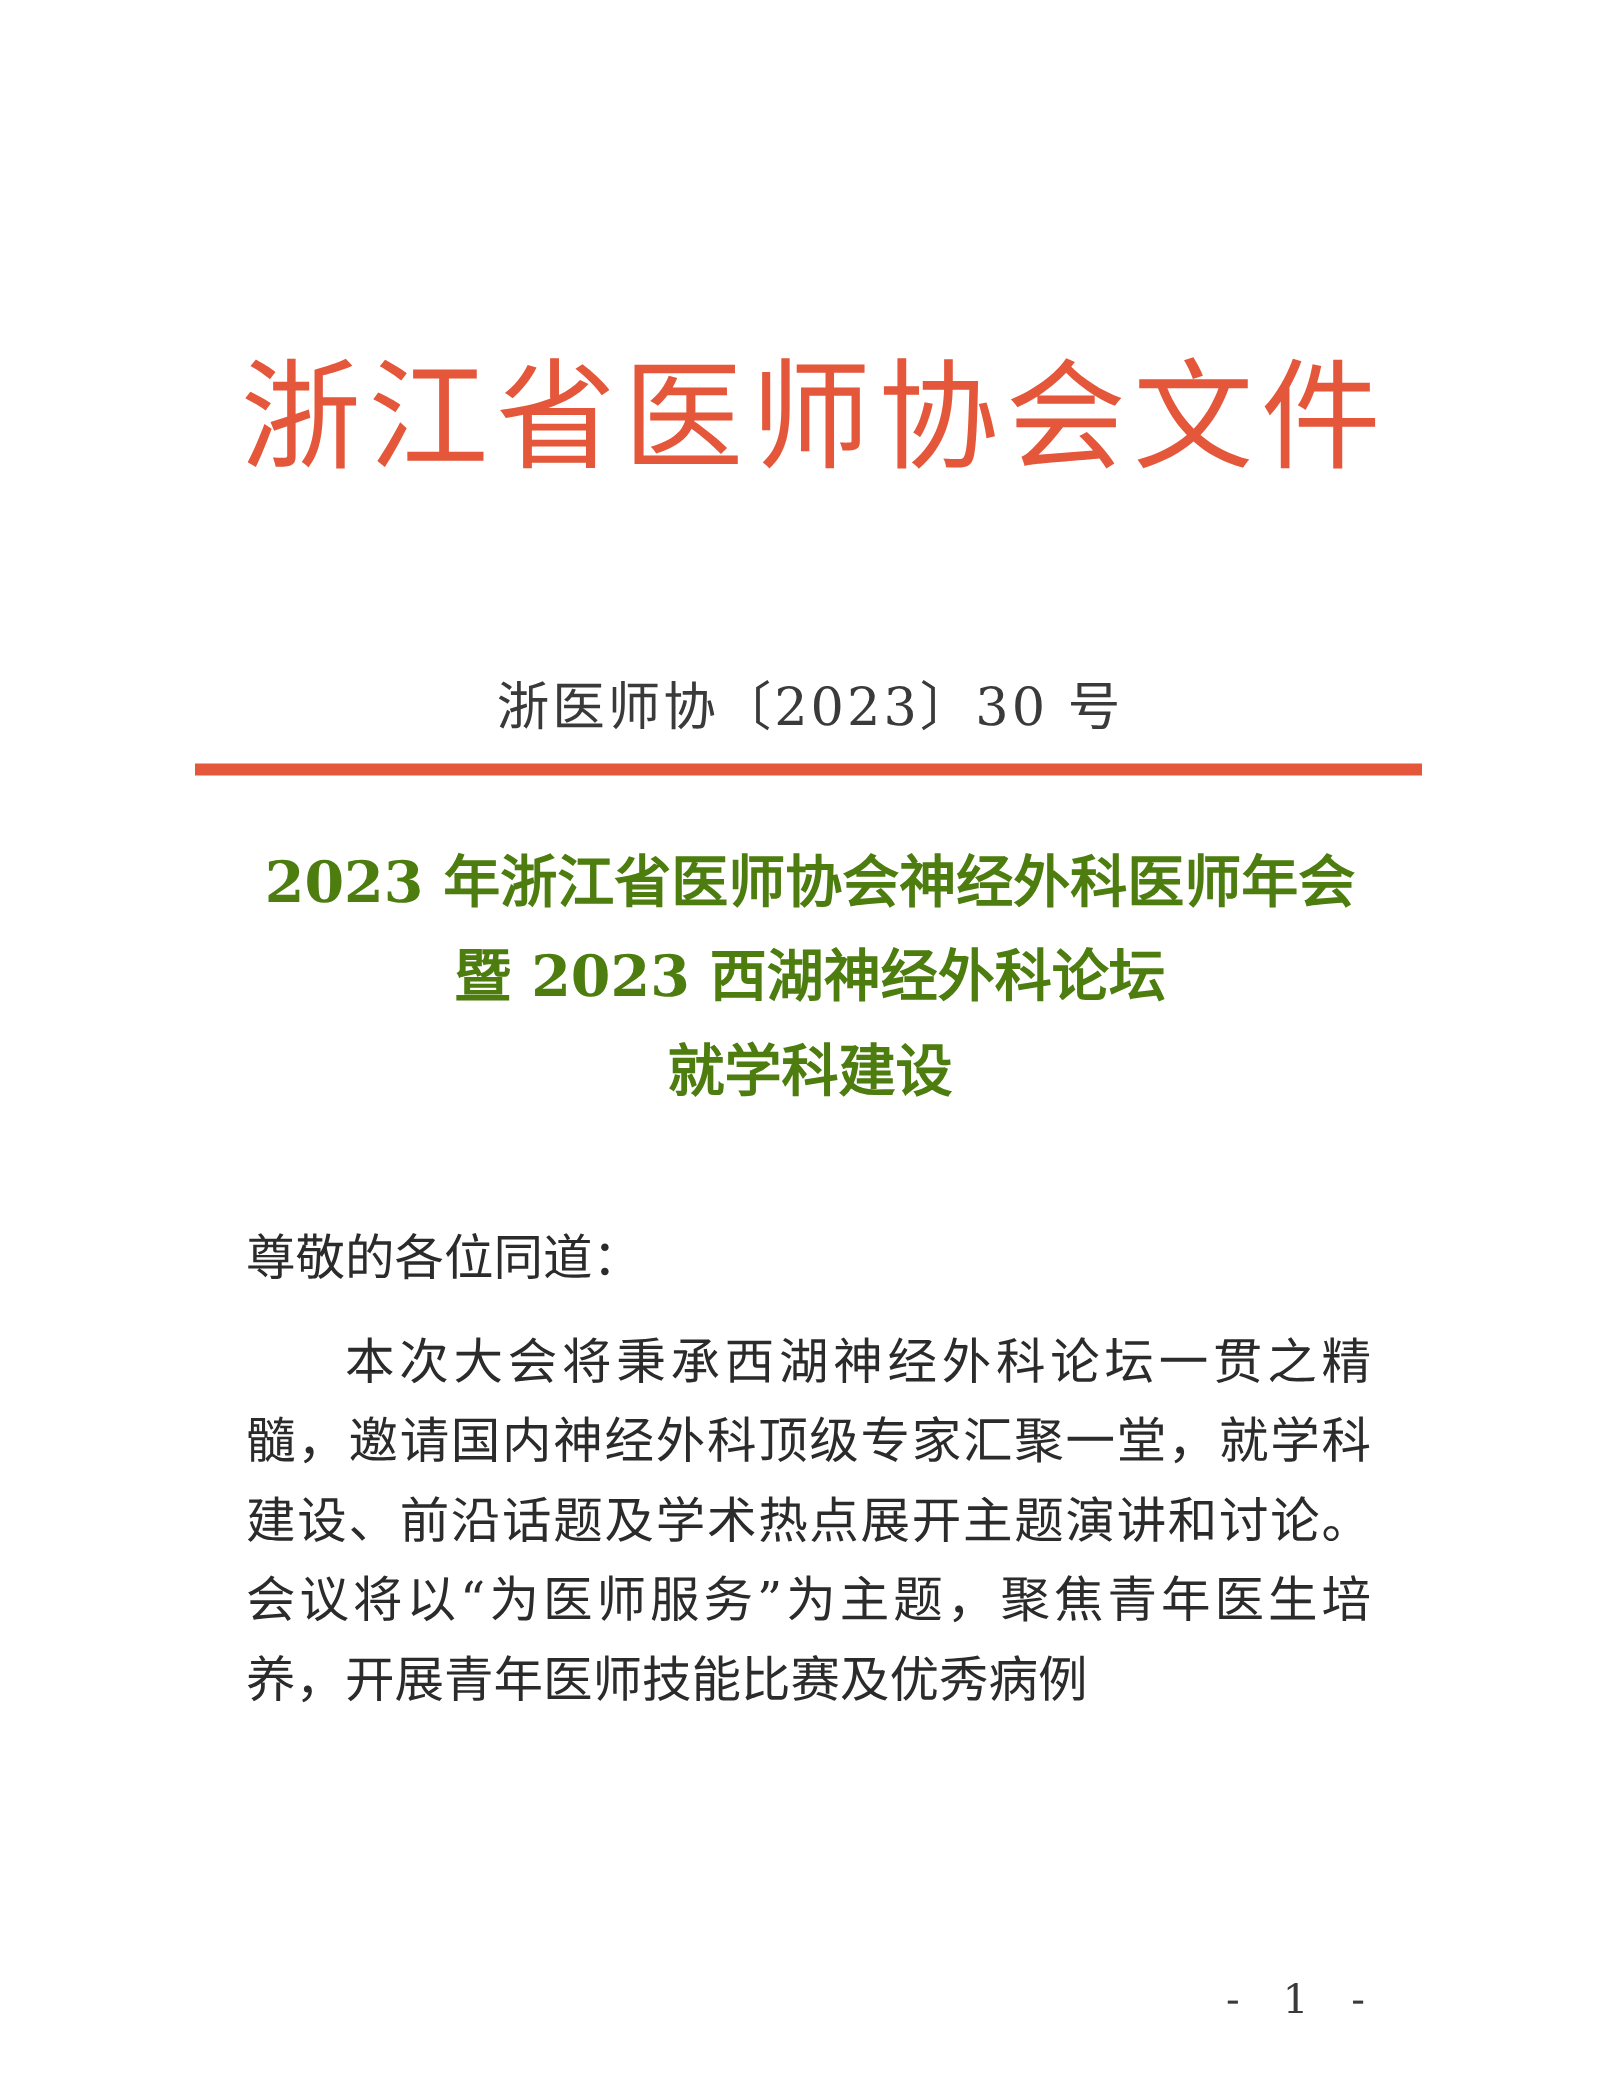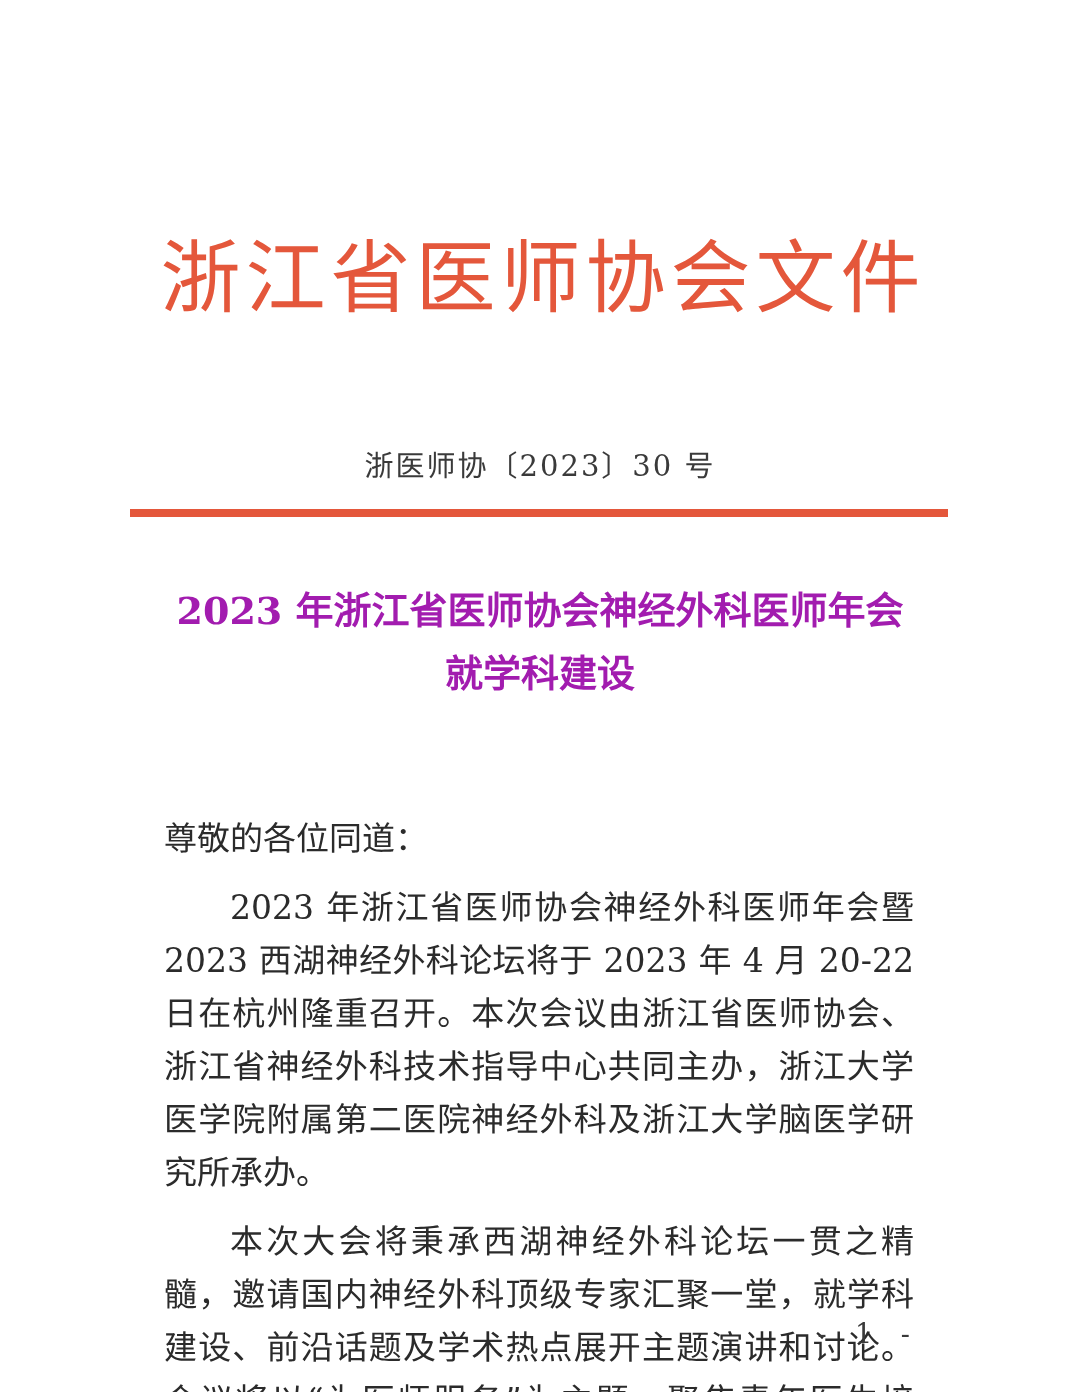--- a/index.html
+++ b/index.html
@@ -27,42 +27,42 @@
     letter-spacing: 5px;
     color: var(--accent-red, #E4573B);
     white-space: nowrap;
   }
   .doc-number {
     position: absolute;
     top: 442px;
     left: 0;
     width: 100%;
     text-align: center;
-    font-size: 29px;
+    font-size: 35px;
     letter-spacing: 2px;
     color: #3a3a3a;
   }
   .red-rule {
     position: absolute;
     top: 509px;
     left: 130px;
     width: 818px;
     height: 8px;
     background: var(--accent-red, #E4573B);
   }
   .doc-title {
     position: absolute;
-    top: 579px;
+    top: 556px;
     left: 0;
     width: 100%;
     text-align: center;
     font-size: 38px;
     font-weight: bold;
     line-height: 63px;
-    color: #a21caf;
+    color: #4d7c0f;
   }
   .body-block {
     position: absolute;
     top: 796px;
     left: 148px;
     width: 782px;
     font-size: 33px;
     line-height: 53px;
     color: #2b2b2b;
     text-align: justify;
@@ -89,24 +89,24 @@
 <div class="page">
 
   <h1 class="red-header">浙江省医师协会文件</h1>
 
   <div class="doc-number">浙医师协〔2023〕30 号</div>
 
   <div class="red-rule"></div>
 
   <div class="doc-title">
     <div>2023 年浙江省医师协会神经外科医师年会</div>
+    <div>暨 2023 西湖神经外科论坛</div>
     <div>就学科建设</div>
   </div>
 
   <div class="body-block">
     <p class="salutation">尊敬的各位同道：</p>
-    <p class="para">2023 年浙江省医师协会神经外科医师年会暨 2023 西湖神经外科论坛将于 2023 年 4 月 20-22 日在杭州隆重召开。本次会议由浙江省医师协会、浙江省神经外科技术指导中心共同主办，浙江大学医学院附属第二医院神经外科及浙江大学脑医学研究所承办。</p>
     <p class="para">本次大会将秉承西湖神经外科论坛一贯之精髓，邀请国内神经外科顶级专家汇聚一堂，就学科建设、前沿话题及学术热点展开主题演讲和讨论。会议将以“为医师服务”为主题，聚焦青年医生培养，开展青年医师技能比赛及优秀病例</p>
   </div>
 
   <div class="page-number">- 1 -</div>
 
 </div>
 
 </body></html>

